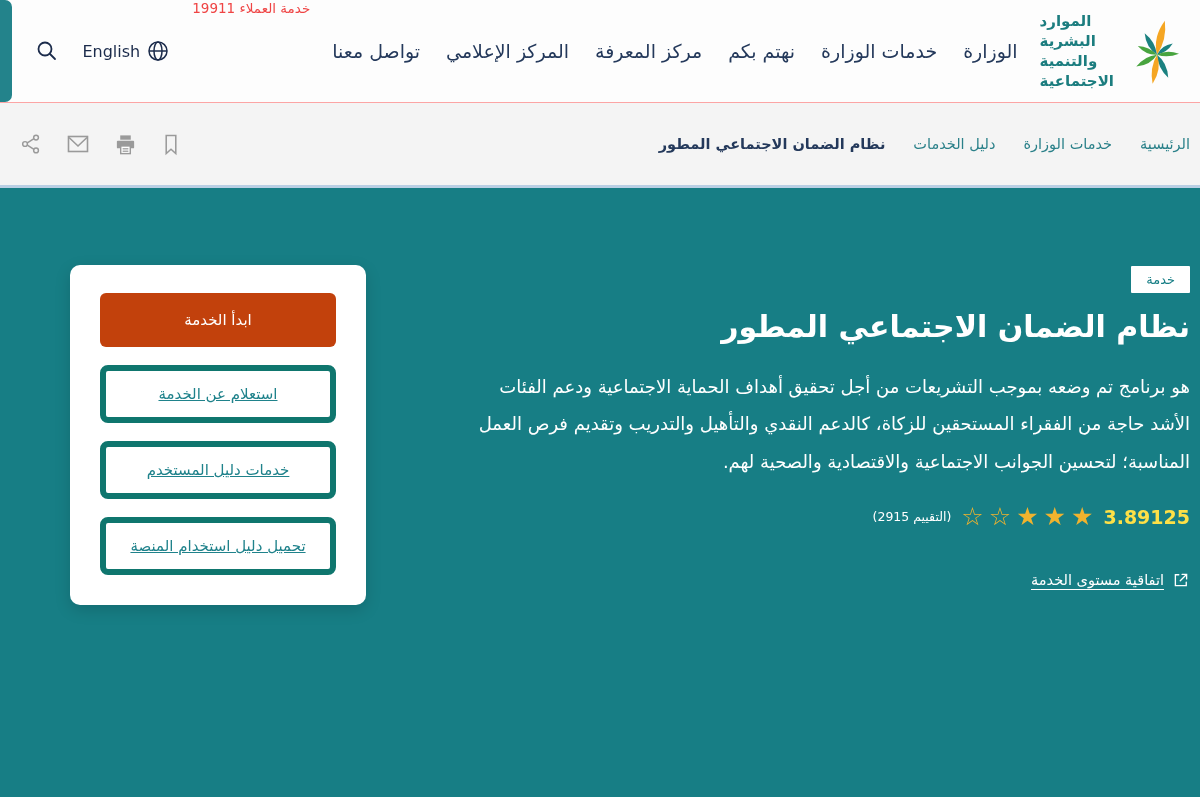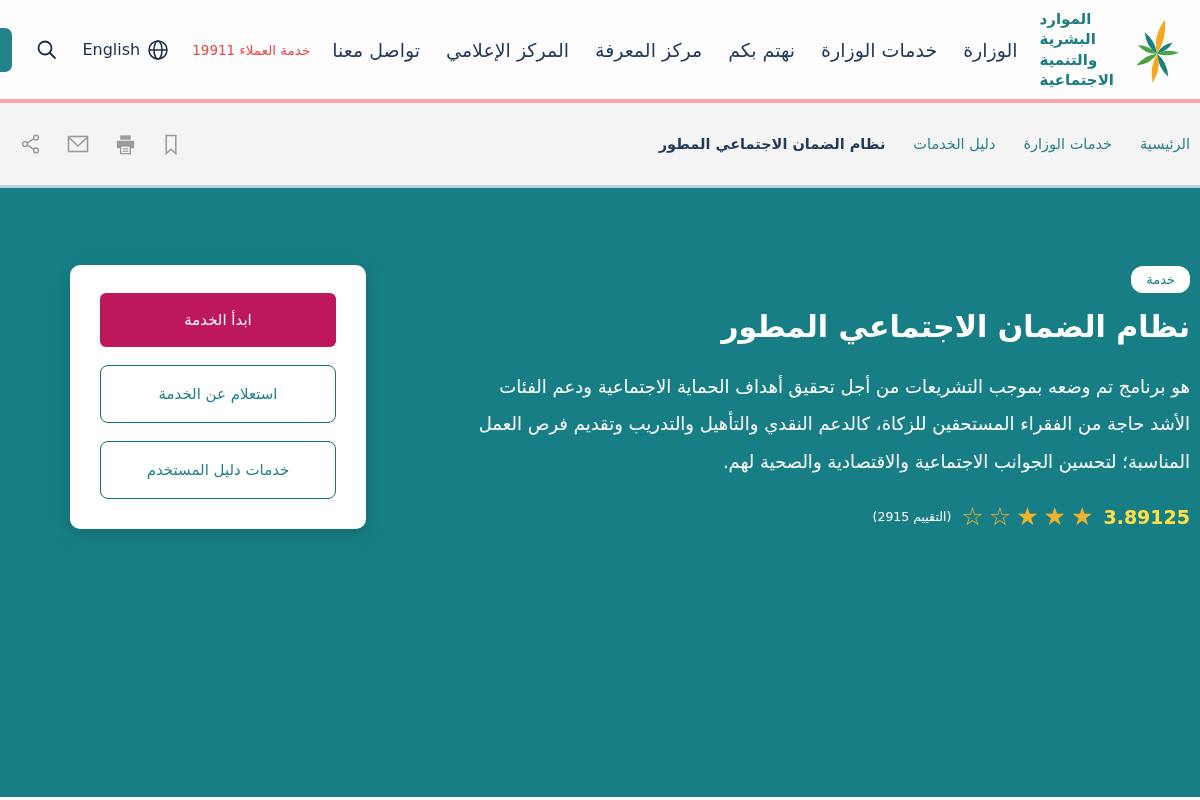--- a/index.html
+++ b/index.html
@@ -1,22 +1,22 @@
 <!DOCTYPE html>
 <html lang="ar" dir="rtl"><head>
 <meta charset="utf-8">
 <style>
   * { margin:0; padding:0; box-sizing:border-box; }
   html,body { width:1200px; height:800px; overflow:hidden;
     font-family:"DejaVu Sans","Liberation Sans",sans-serif; }
   body { background:#fff; }
 
   
-  .header { height:103px; background:#fdfdfd; display:flex; align-items:center;
-    gap:22px; padding:0 10px 0 38px; border-bottom:4px solid #fca5a5; }
+  .header { height:103px; background:#fdfdfd; display:flex; 
+    gap:22px; padding:0 10px 0 38px; border-bottom:1px solid #fca5a5; }
   .brand { display:flex; align-items:center; gap:10px; }
   .brand-text { text-align:left; color:#1c7d7f; font-weight:bold;
     font-size:15px; line-height:1.35; }
   .main-nav { display:flex; align-items:center; gap:26px; flex:1; }
   .nav-item { color:#24395b; font-size:19px; cursor:pointer; white-space:nowrap; }
   .cs-label { color:#ef4444; font-size:13.5px; white-space:nowrap; }
   .lang { display:flex; align-items:center; gap:6px; color:#1b2b4b;
     font-size:16px; cursor:pointer; direction:ltr; }
   .search-btn { cursor:pointer; display:flex; align-items:center; }
   .services-btn { background:#23838b; color:#fff; border:none; border-radius:7px;
@@ -32,45 +32,45 @@
   .crumb-current { color:#24395b; font-size:14.5px; font-weight:bold; }
   .page-tools { display:flex; gap:24px; direction:ltr; color:#9a9a9a; }
   .tool-icon { cursor:pointer; display:flex; }
 
   
   .hero { height:609px; background:#177e85; display:flex;
     justify-content:space-between; align-items:flex-start;
     padding:0 10px 0 70px; }
   .hero-info { max-width:720px; margin-top:78px; color:#fff; }
   .badge { display:inline-block; background:#fff; color:#177e85; font-size:13px;
-    padding:6px 15px; border-radius:12px; }
+    padding:6px 15px; border-radius:1px; }
   .hero-title { font-size:30px; font-weight:bold; margin-top:16px; }
   .hero-desc { font-size:18px; line-height:2.08; margin-top:24px;
     text-align:right; }
   .rating-row { display:flex; align-items:center; gap:10px; margin-top:24px; }
   .rating-value { color:#fde047; font-size:19px; font-weight:bold; direction:ltr; }
   .stars { display:flex; gap:5px; font-size:25px; line-height:1; }
   .star-filled { color:#f0b32e; }
   .star-outline { color:#f0b32e; }
   .rating-count { color:#fff; font-size:12.5px; }
   .sla-row { display:flex; align-items:center; gap:8px; margin-top:42px;
     cursor:pointer; }
   .sla-link { color:#fff; font-size:14.5px; text-decoration:underline;
     text-underline-offset:4px; }
 
   
   .action-card { width:296px; background:#fff; border-radius:10px;
     margin-top:77px; padding:28px 30px 30px 30px;
     box-shadow:0 5px 16px rgba(0,0,0,.15); }
   .btn { display:block; width:100%; font-family:inherit; cursor:pointer;
     font-size:15px; }
-  .btn-primary { background:#be185d; color:#fff; border:none; border-radius:6px;
+  .btn-primary { background:#c2410c; color:#fff; border:none; border-radius:6px;
     height:54px; }
-  .btn-outline { background:#fff; color:#1f828b; border:1px solid #0f766e;
-    border-radius:8px; height:58px; margin-top:18px; }
+  .btn-outline { background:#fff; color:#1f828b; border:6px solid #0f766e;
+    border-radius:8px; height:58px; margin-top:18px;text-decoration:underline; }
   .card-note { margin-top:28px; color:#5d838c; font-size:12.5px;
     line-height:1.8; text-align:right; }
 
   svg { display:block; }
 </style>
 </head>
 <body>
 
 <header class="header">
 
@@ -181,21 +181,32 @@
       <span class="stars">
         <span class="star-filled">★</span>
         <span class="star-filled">★</span>
         <span class="star-filled">★</span>
         <span class="star-outline">☆</span>
         <span class="star-outline">☆</span>
       </span>
       <span class="rating-count">(التقييم 2915)</span>
     </div>
 
+    <div class="sla-row">
+      <span>
+        <svg width="18" height="18" viewBox="0 0 24 24" fill="none" stroke="#ffffff" stroke-width="1.8" stroke-linecap="round">
+          <path d="M9 5 H4.5 V19.5 H19 V15"></path>
+          <path d="M13.5 4.5 H19.5 V10.5"></path>
+          <line x1="19" y1="5" x2="11" y2="13"></line>
+        </svg>
+      </span>
+      <a class="sla-link">اتفاقية مستوى الخدمة</a>
+    </div>
   </div>
 
   <aside class="action-card">
     <button class="btn btn-primary">ابدأ الخدمة</button>
     <button class="btn btn-outline">استعلام عن الخدمة</button>
     <button class="btn btn-outline">خدمات دليل المستخدم</button>
+    <button class="btn btn-outline">تحميل دليل استخدام المنصة</button>
   </aside>
 
 </section>
 
 </body></html>

